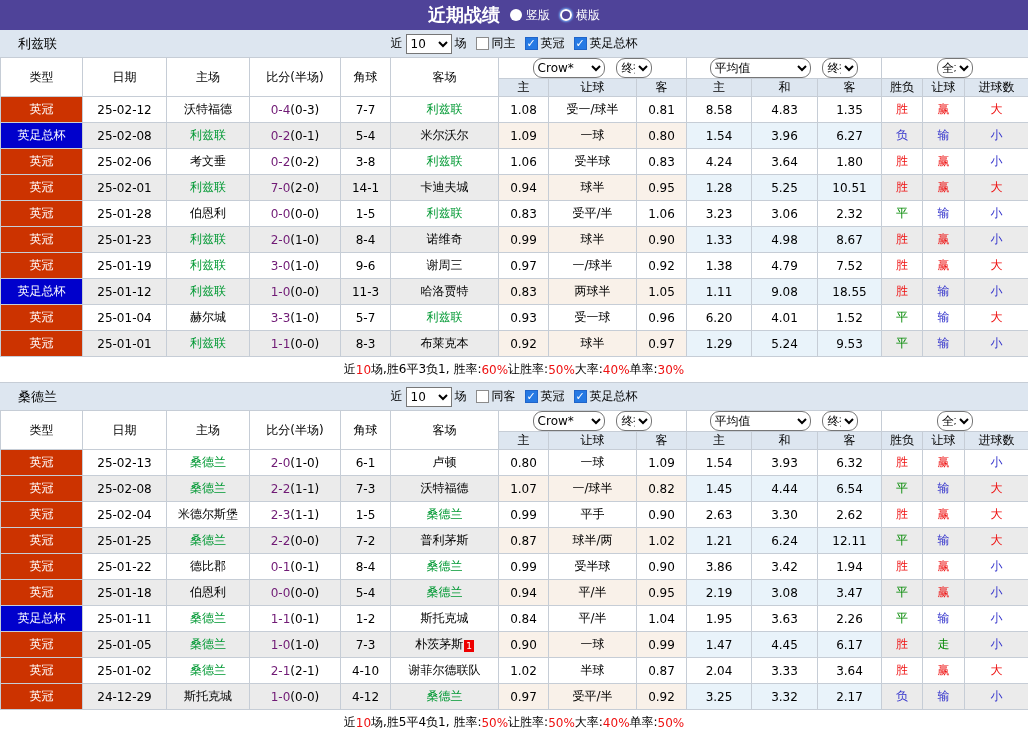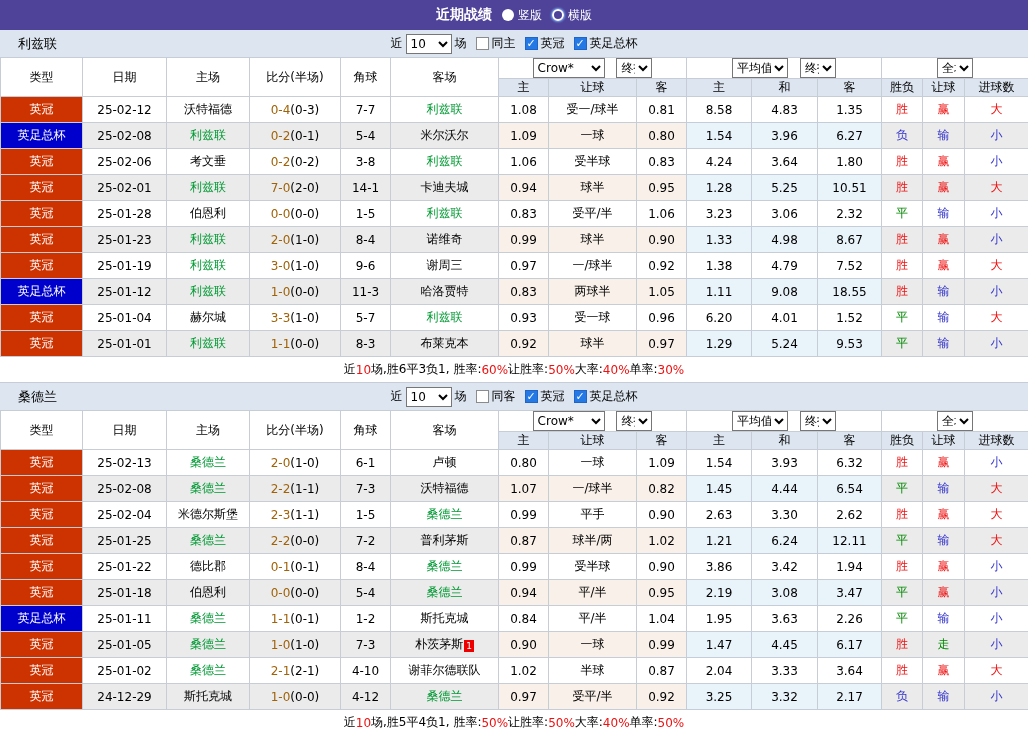--- a/index.html
+++ b/index.html
@@ -7,64 +7,64 @@
   body {
     width:1028px;
     font-family:"DejaVu Sans","Liberation Sans",sans-serif;
     font-size:12px; color:#000;
   }
   
   .titlebar{
     height:30px; background:#4f4399; color:#fff;
     display:flex; align-items:center; justify-content:center; gap:10px;
   }
-  .titlebar .title{ font-weight:bold; font-size:14px; }
+  .titlebar .title{ font-weight:bold; font-size:18px; }
   .radio-opt{ display:flex; align-items:center; gap:4px; cursor:pointer; }
   .radio{ width:12px; height:12px; border-radius:50%; display:inline-block; }
   .radio.selected{ background:#fff; }
   .radio:not(.selected){ border:2px solid #fff; background:transparent; box-shadow:0 0 2px 1px #6fa8f5; }
   
   .filter-row{
     height:27px; background:#dde6f0; position:relative;
     display:flex; align-items:center; justify-content:center; gap:4px;
   }
   .team-label{ position:absolute; left:18px; top:5px; font-size:13px; color:#000; }
   .filters{ display:flex; align-items:center; gap:3px; }
   select{
     font-family:"DejaVu Sans","Liberation Sans",sans-serif;
     font-size:12px; height:20px; background:#fff; border:1px solid #767676;
   }
   .num-select{ width:46px; }
-  .sel-w1{ width:72px; } .sel-w2{ width:36px; } .sel-w3{ width:56px; }
+  .sel-w1{ width:72px; } .sel-w2{ width:36px; } .sel-w3{ width:101px; }
   .checkbox{
     width:13px; height:13px; border:1px solid #8b8b8b; background:#fff;
     display:inline-block; position:relative; margin-left:6px; cursor:pointer;
   }
   .checkbox.checked{ background:#2579e4; border-color:#2064c8; }
   .checkbox.checked::after{
     content:"\2713"; color:#fff; font-size:11px; font-weight:bold;
     position:absolute; left:1px; top:-1px;
   }
   
   table{ border-collapse:collapse; table-layout:fixed; width:1028px; }
   th,td{
     border:1px solid #c6cdd6; text-align:center; padding:0;
     font-weight:normal; font-size:12px; white-space:nowrap; overflow:hidden;
   }
   thead tr.selrow th{ height:21px; background:#fff; }
   thead tr.subrow th{ height:18px; background:#dde6f0; }
   thead th.lhead{ background:#dde6f0; }
-  .selcell select{ margin:0 4px; }
+  .selcell select{ margin:0 4px;border-radius:9px; }
   tbody td{ height:26px; }
   tbody tr.odd td{ background:#ebebeb; }
   tbody tr.even td{ background:#fff; }
   tbody td.cream, tbody tr.odd td.cream{ background:#f9f1e9; }
   tbody td.blue,  tbody tr.odd td.blue { background:#e9f3fa;margin-left:20px; }
   td.type-cell{ color:#fff; }
-  .t-score{ color:#a16207;text-align:center; }
+  .t-score{ color:#701a75;text-align:center; }
   .t-focus{ color:#009933; }
   .t-red{ color:#ee1111; }
   .t-green{ color:#008800; }
   .t-blue{ color:#3333cc; }
   .badge{
     background:#ee0000; color:#fff; font-size:9px; line-height:12px; height:12px;
     display:inline-block; padding:0 2px; margin-left:1px; vertical-align:top; margin-top:4px;
   }
   .summary{
     height:26px; display:flex; align-items:center; justify-content:center;

